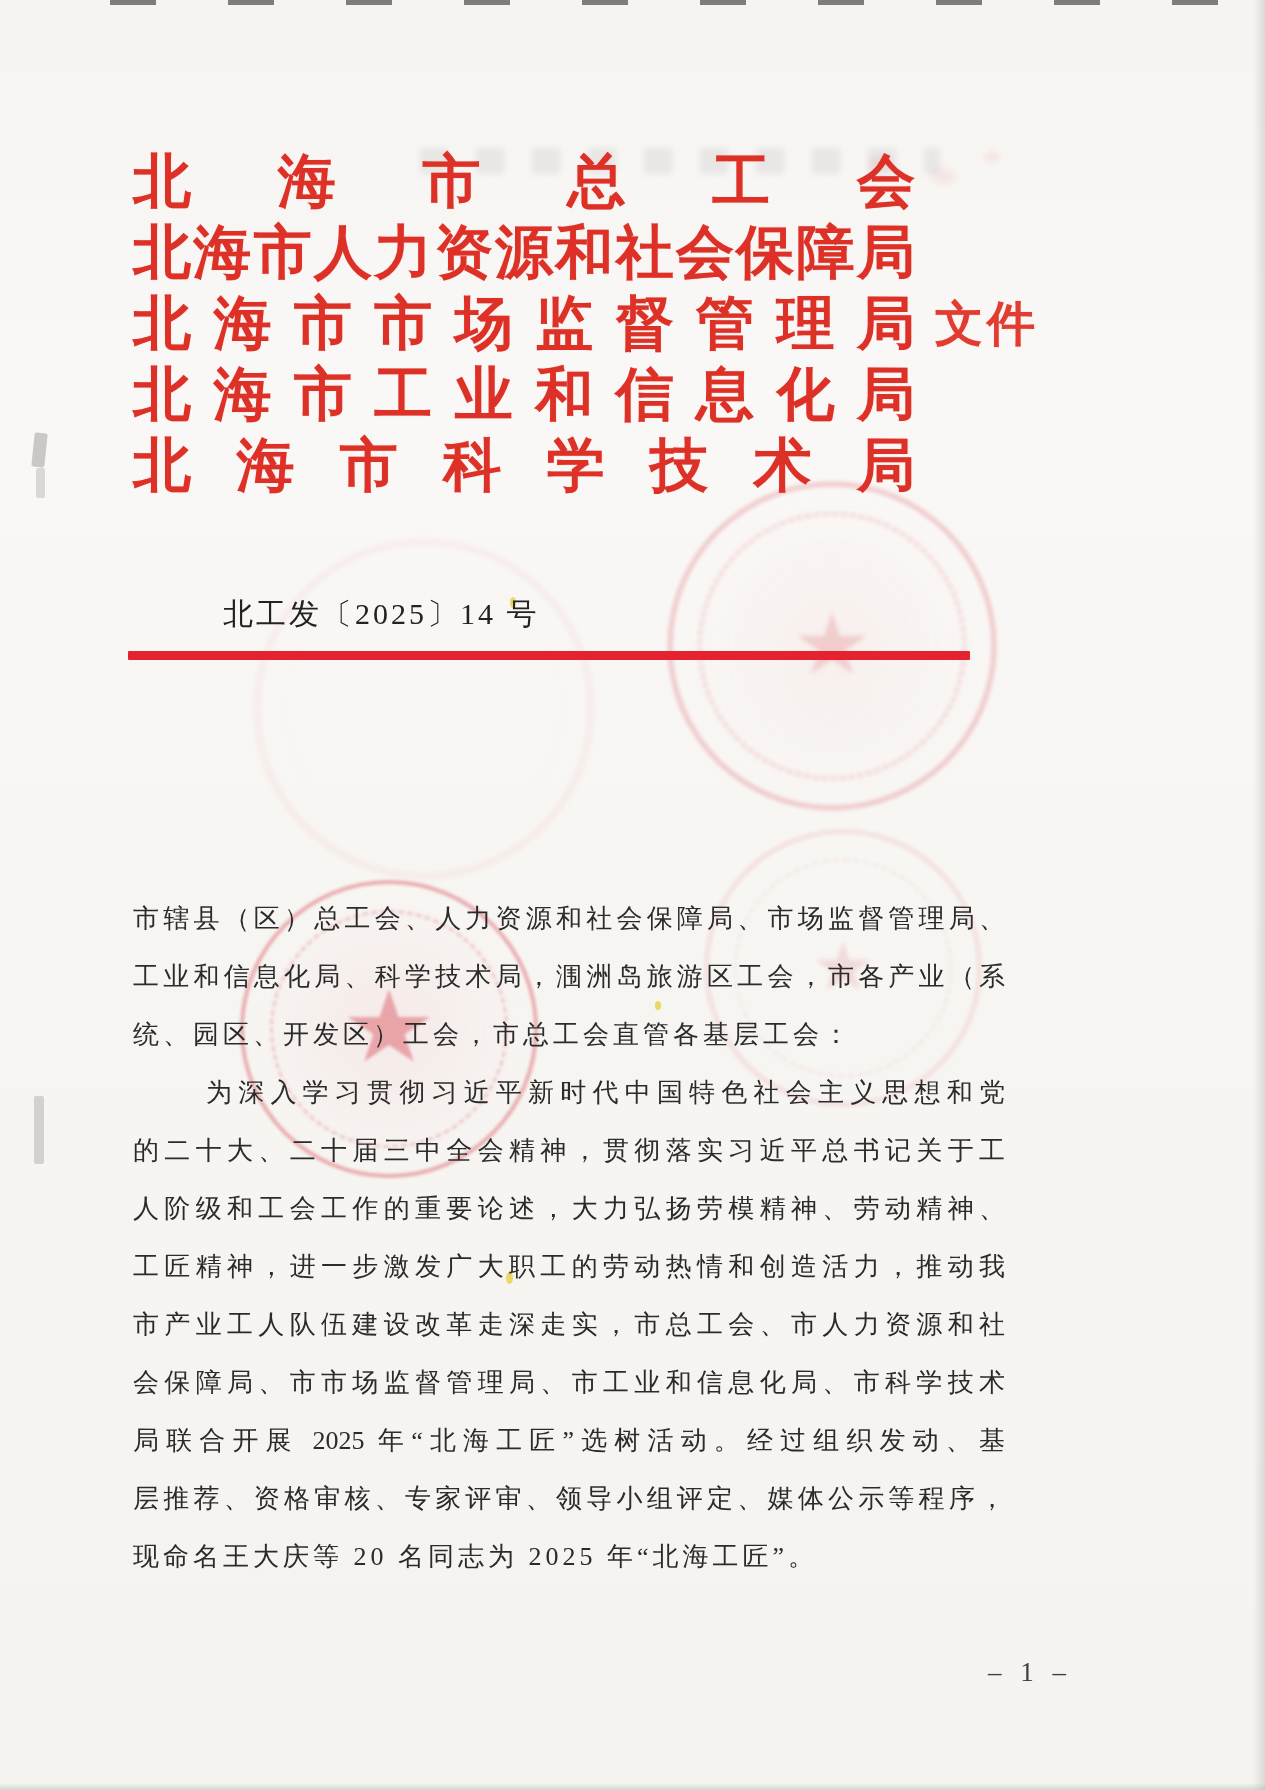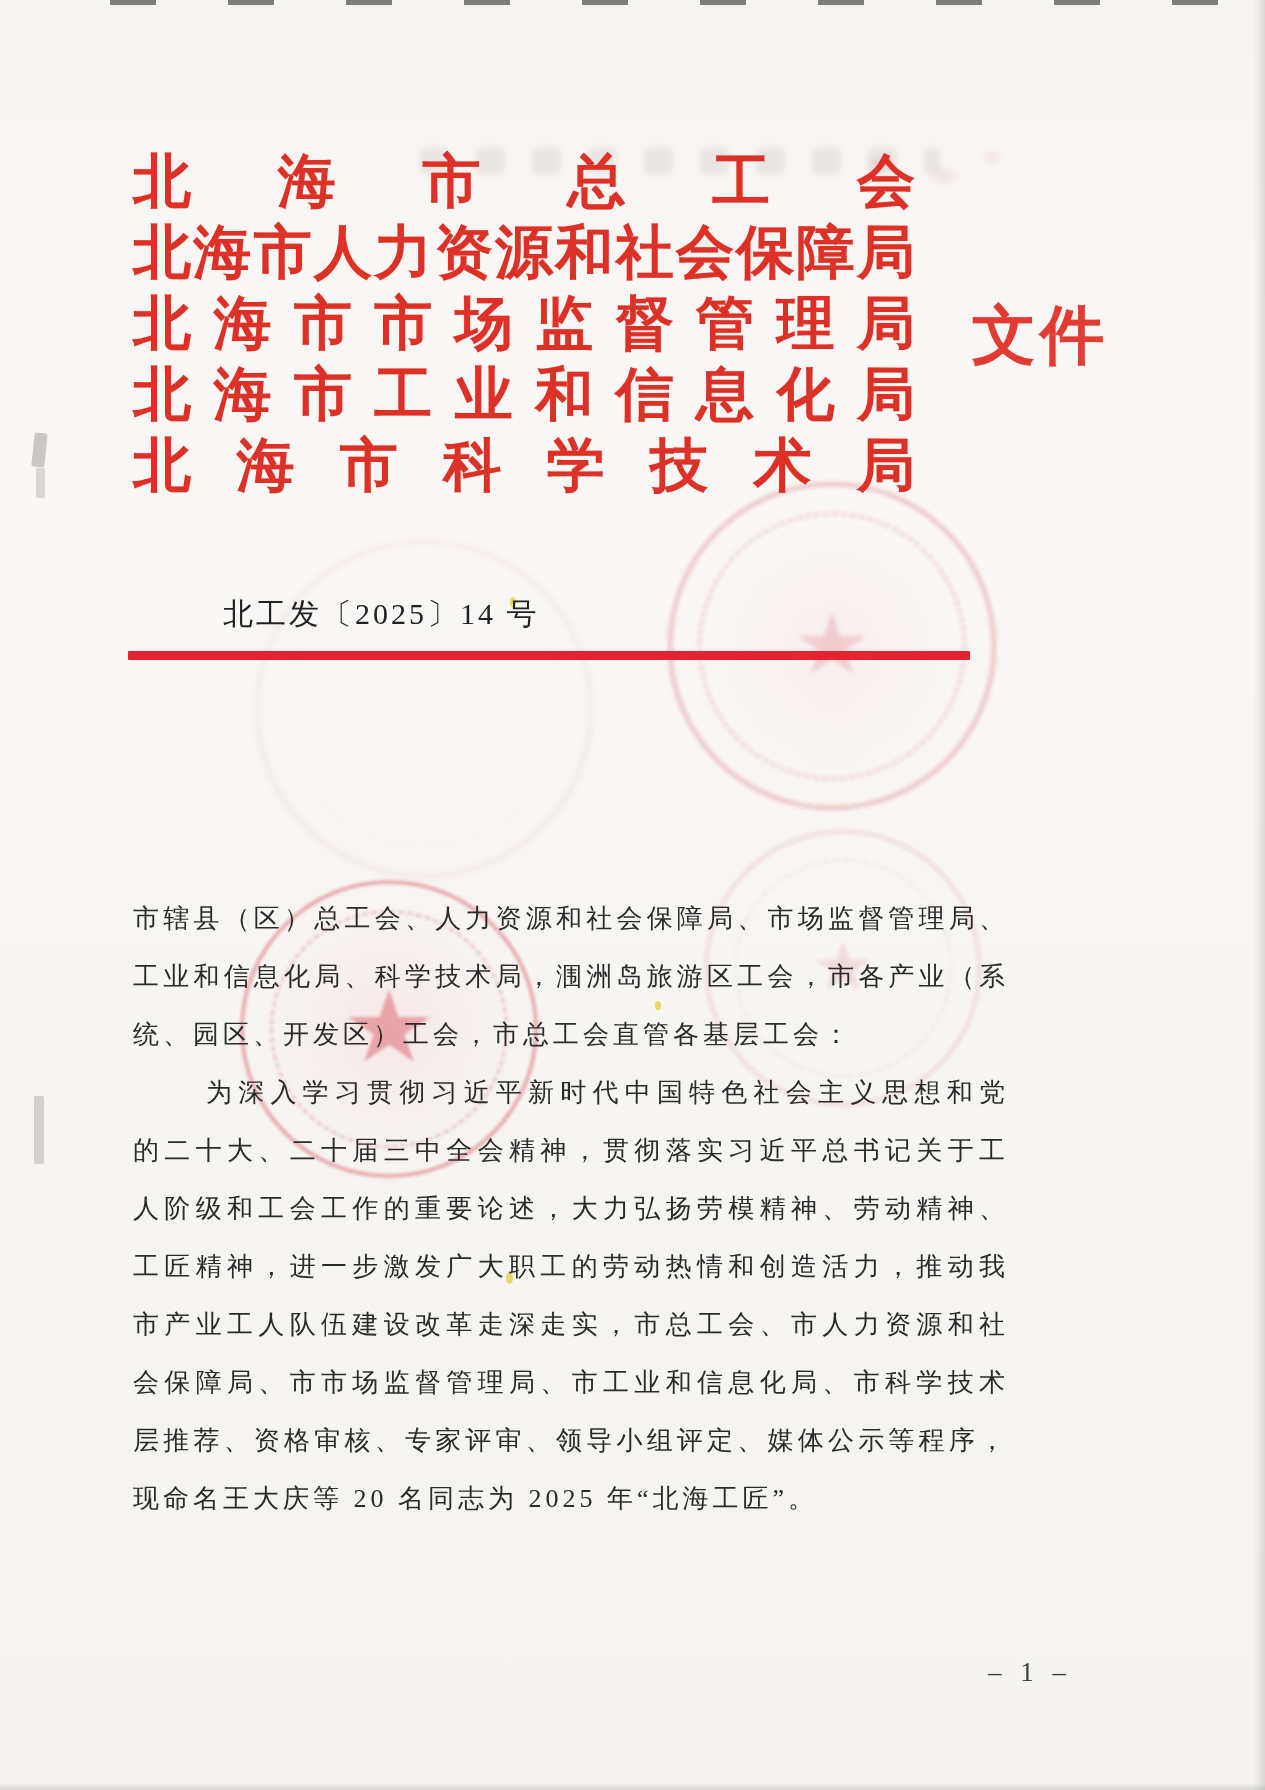--- a/index.html
+++ b/index.html
@@ -51,22 +51,22 @@
   .agency-block{
     position:absolute;left:133px;top:146px;width:782px;
     color:#dd3127;font-weight:bold;
   }
   .agency-line{
     height:71px;font-size:58px;line-height:71px;
     display:flex;justify-content:space-between;align-items:baseline;
     text-shadow:0 0 1px rgba(221,49,39,.4);
   }
   .doc-type{
-    position:absolute;left:972px;top:292px;
-    font-size:64px;font-weight:900;color:#e23b31;letter-spacing:4px;
+    position:absolute;left:935px;top:292px;
+    font-size:48px;font-weight:900;color:#e23b31;letter-spacing:4px;
     text-shadow:0 0 1px rgba(226,59,49,.5);
   }
   .doc-number{
     position:absolute;left:133px;top:594px;width:782px;
     text-align:left;transform:translateX(90px);
     font-size:30px;color:#222;letter-spacing:3px;
   }
   .red-rule{
     position:absolute;left:128px;top:651px;width:842px;height:9px;
     background:#e52230;border-radius:1px;
@@ -223,19 +223,20 @@
   <div class="body-block">
     <div class="body-line">市辖县（区）总工会、人力资源和社会保障局、市场监督管理局、</div>
     <div class="body-line">工业和信息化局、科学技术局，涠洲岛旅游区工会，市各产业（系</div>
     <div class="body-line para-end">统、园区、开发区）工会，市总工会直管各基层工会：</div>
     <div class="body-line indent">为深入学习贯彻习近平新时代中国特色社会主义思想和党</div>
     <div class="body-line">的二十大、二十届三中全会精神，贯彻落实习近平总书记关于工</div>
     <div class="body-line">人阶级和工会工作的重要论述，大力弘扬劳模精神、劳动精神、</div>
     <div class="body-line">工匠精神，进一步激发广大职工的劳动热情和创造活力，推动我</div>
     <div class="body-line">市产业工人队伍建设改革走深走实，市总工会、市人力资源和社</div>
     <div class="body-line">会保障局、市市场监督管理局、市工业和信息化局、市科学技术</div>
+    <div class="body-line">局联合开展 2025 年“北海工匠”选树活动。经过组织发动、基</div>
     <div class="body-line">层推荐、资格审核、专家评审、领导小组评定、媒体公示等程序，</div>
     <div class="body-line para-end">现命名王大庆等 20 名同志为 2025 年“北海工匠”。</div>
   </div>
 
   <div class="page-number">– 1 –</div>
 
 </div>
 
 </body></html>

